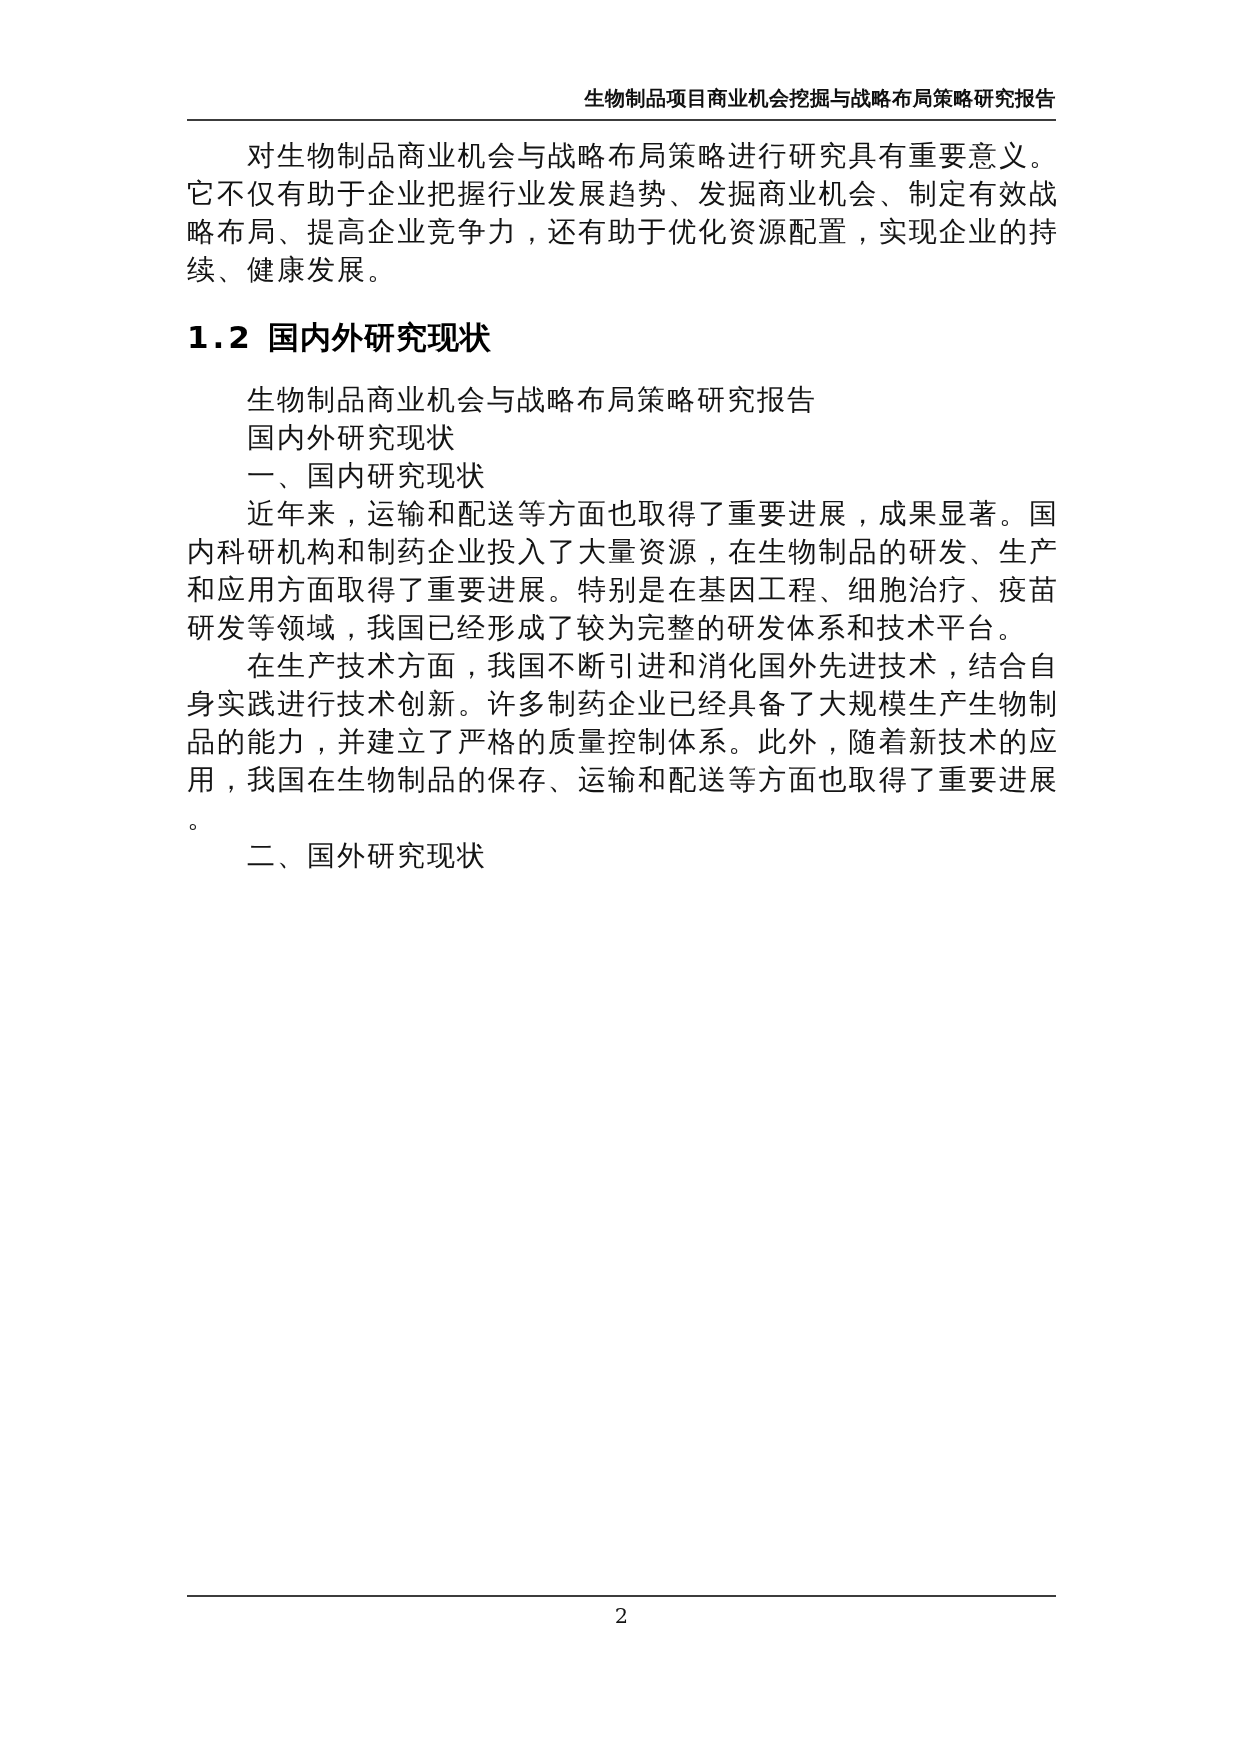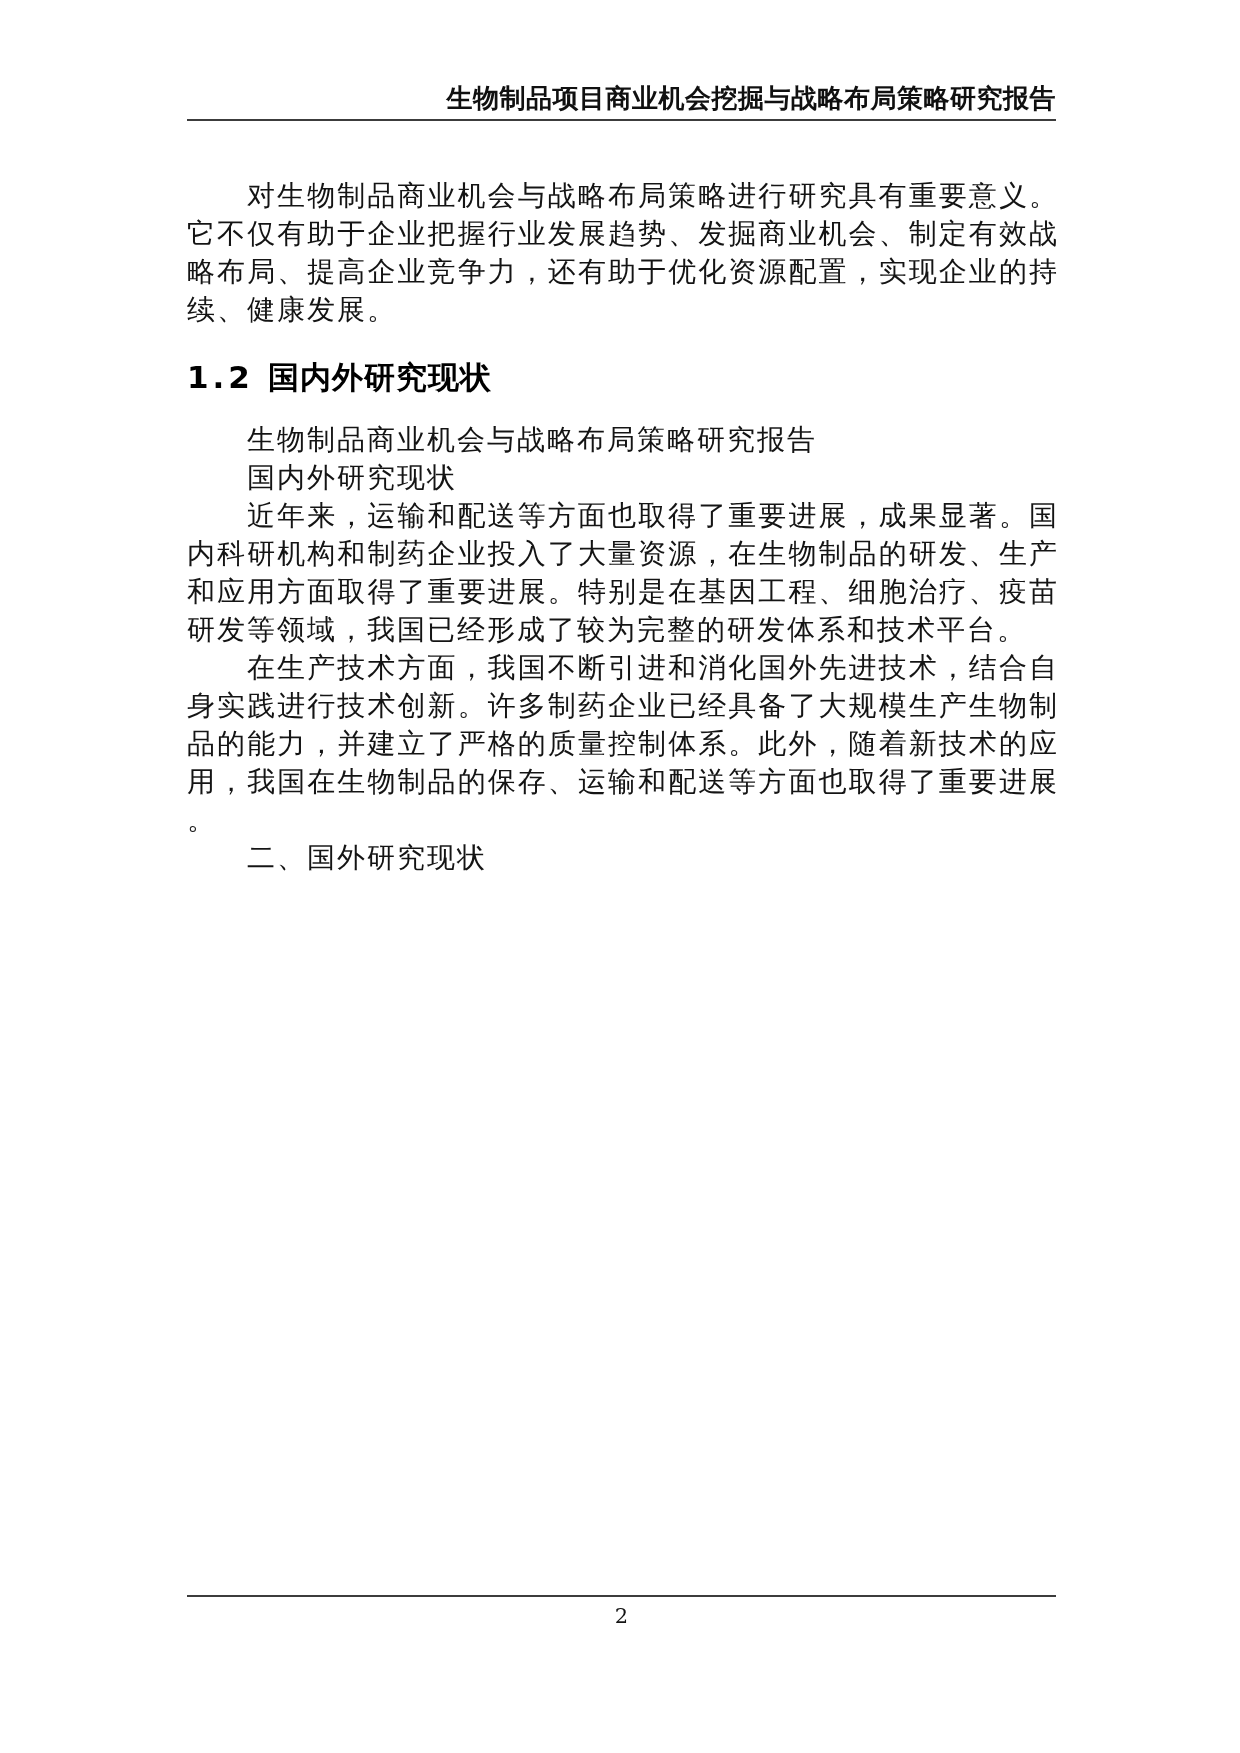--- a/index.html
+++ b/index.html
@@ -13,34 +13,33 @@
   }
   
   .page-header{
     position:absolute;
     left:187px;
     top:82px;
     width:869px;
     text-align:right;
     font-family:"DejaVu Sans","Liberation Sans",sans-serif;
     font-weight:bold;
-    font-size:26px;
+    font-size:20px;
     line-height:32px;
     letter-spacing:0.5px;
     color:#101010;
     border-bottom:2px solid #3c3c3c;
     padding-bottom:5px;
   }
   
   .content{
     position:absolute;
     left:187px;
     top:137px;
     width:872px;
-    margin-top:40px;
   }
   .body-par{
     margin:0;
     font-family:"DejaVu Serif","Liberation Serif",serif;
     font-weight:normal;
     font-size:28px;
     line-height:38px;
     letter-spacing:2px;
     text-align:justify;
     text-indent:60px;
@@ -93,20 +92,21 @@
 
     <p class="body-par">对生物制品商业机会与战略布局策略进行研究具有重要意义。它不仅有助于企业把握行业发展趋势、发掘商业机会、制定有效战略布局、提高企业竞争力，还有助于优化资源配置，实现企业的持续、健康发展。</p>
 
     <div class="section-heading">
       <span class="num">1.2</span>
       <span>国内外研究现状</span>
     </div>
 
     <p class="body-par">生物制品商业机会与战略布局策略研究报告</p>
     <p class="body-par">国内外研究现状</p>
+    <p class="body-par">一、国内研究现状</p>
     <p class="body-par">近年来，运输和配送等方面也取得了重要进展，成果显著。国内科研机构和制药企业投入了大量资源，在生物制品的研发、生产和应用方面取得了重要进展。特别是在基因工程、细胞治疗、疫苗研发等领域，我国已经形成了较为完整的研发体系和技术平台。</p>
     <p class="body-par">在生产技术方面，我国不断引进和消化国外先进技术，结合自身实践进行技术创新。许多制药企业已经具备了大规模生产生物制品的能力，并建立了严格的质量控制体系。此外，随着新技术的应用，我国在生物制品的保存、运输和配送等方面也取得了重要进展。</p>
     <p class="body-par">二、国外研究现状</p>
 
   </div>
 
   <div class="page-footer">
     <span>2</span>
   </div>
 

